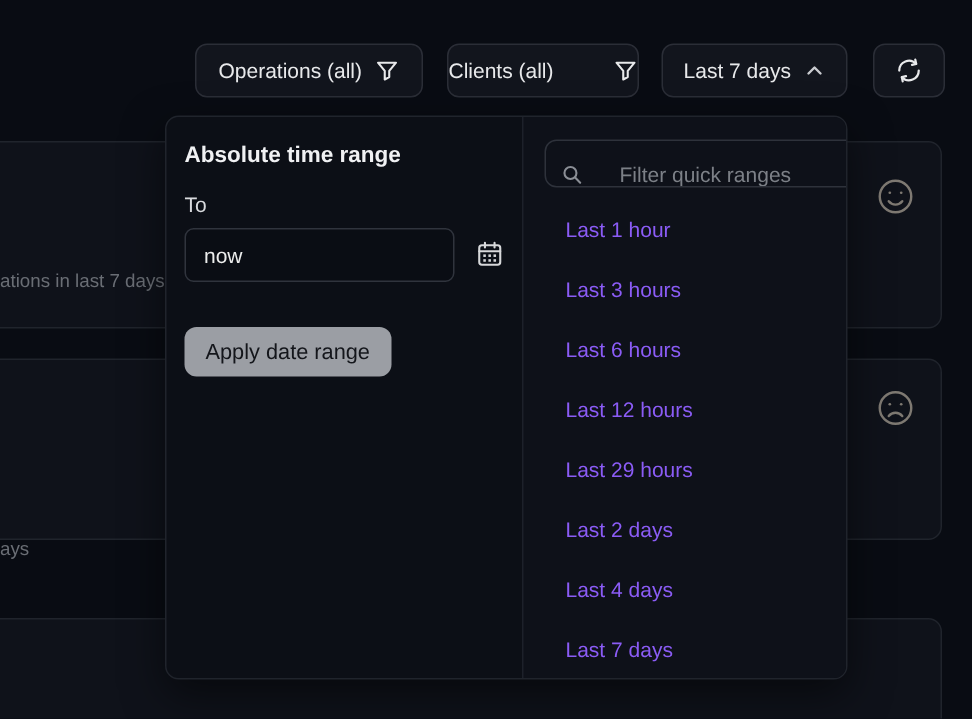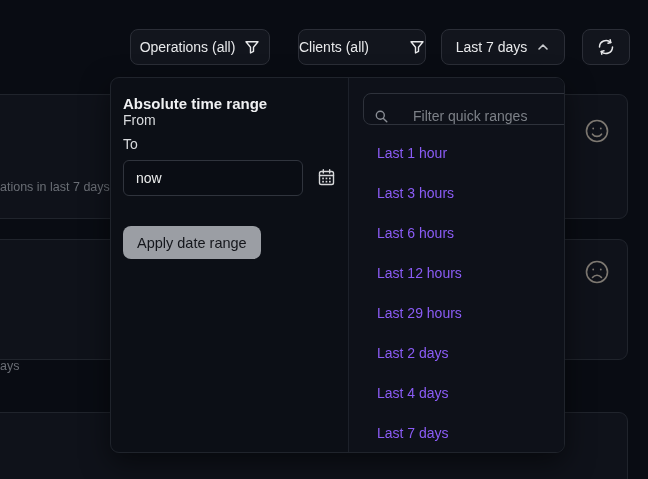--- a/index.html
+++ b/index.html
@@ -36,21 +36,21 @@
   .tb-btn {
     position:absolute; top:29px; height:36px;
     display:flex; align-items:center; justify-content:center; gap:9px;
     background:#12151d;
     border:1px solid #2b2e37;
     border-radius:8px;
     color:#e8e9eb; font-size:14px;
     cursor:pointer; white-space:nowrap;
   }
   .tb-btn svg { display:block; }
-  #btn-operations { left:130px; width:140px; }
+  #btn-operations { left:130px; width:152px; }
   #btn-clients    { left:298px; width:128px;justify-content:space-between; }
   #btn-timerange  { left:441px; width:124px; }
   #btn-refresh    { left:582px; width:48px; }
 
   
   .dropdown {
     position:absolute; left:110px; top:77px; width:455px; height:376px;
     background:#0c0f16;
     border:1px solid #20242c;
     border-radius:9px;
@@ -59,21 +59,21 @@
     overflow:hidden;
   }
   .dd-left { width:242px; padding:17px 12px; }
   .dd-right {
     flex:1;
     background:#0e1119;
     border-left:1px solid #1d212a;
     padding:15px 12px 0 12px;
   }
 
-  .dd-title { font-size:15px; font-weight:bold; color:#f0f1f3; }
+  .dd-title { font-size:15px; font-weight:bold; color:#f0f1f3; margin-bottom:16px; }
   .dd-label { font-size:14px; color:#d8dadd; margin-bottom:8px; }
   .field-row { display:flex; align-items:center; gap:13px; margin-bottom:16px; }
   .dd-input {
     width:180px; height:36px;
     background:#0a0d14;
     border:1px solid #30343d;
     border-radius:6px;
     color:#eceded; font-size:14px;
     padding:0 12px;
     font-family:"Liberation Sans", sans-serif;
@@ -164,21 +164,20 @@
     <path d="M13.2 1.8l.6 2.8-2.8.6"></path>
     <path d="M4.8 16.2l-.6-2.8 2.8-.6"></path>
   </svg>
 </button>
 
 <div class="dropdown">
 
   <div class="dd-left">
     <div class="dd-title">Absolute time range</div>
 
-    <div class="dd-label">From</div>
 
     <div class="dd-label">To</div>
     <div class="field-row">
       <input class="dd-input" type="text" value="now" style="">
       <button class="cal-btn">
         <svg width="19" height="19" viewBox="0 0 19 19" fill="none" stroke="currentColor" stroke-width="1.4" stroke-linecap="round">
           <rect x="2.5" y="3.5" width="14" height="13" rx="1.8"></rect>
           <path d="M2.5 7.5h14"></path>
           <path d="M6.3 1.8v3.2M12.7 1.8v3.2"></path>
           <g fill="currentColor" stroke="none">

